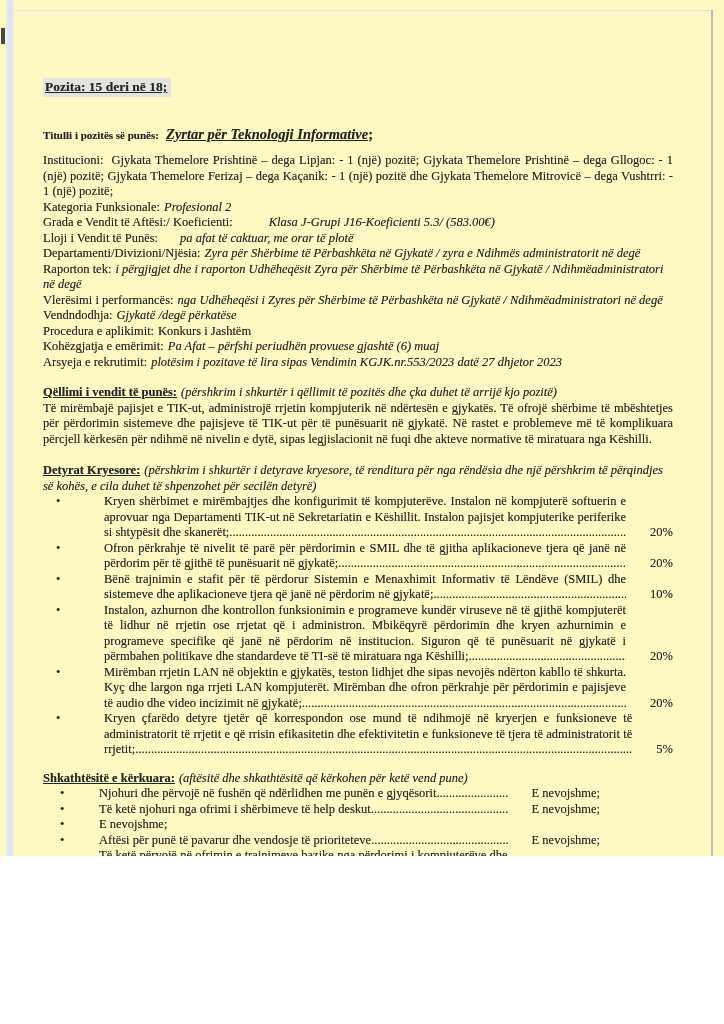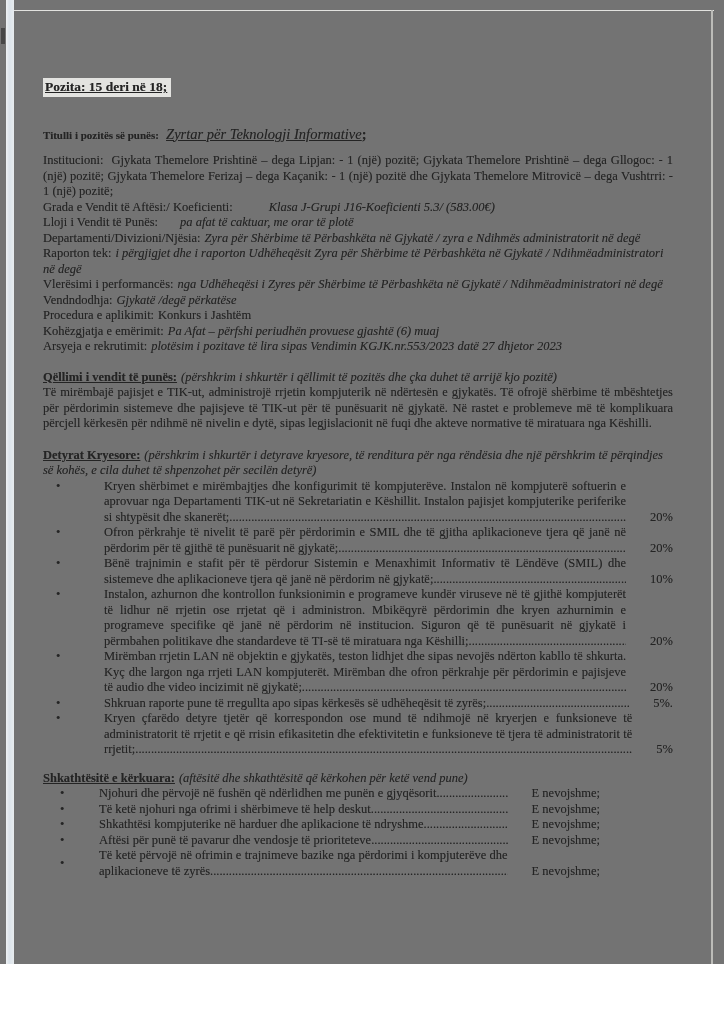--- a/index.html
+++ b/index.html
@@ -2,22 +2,22 @@
 <html lang="sq"><head>
 <meta charset="utf-8">
 <style>
   * { margin:0; padding:0; box-sizing:border-box; }
   html,body { width:724px; height:1024px; }
   body {
     font-family:"Liberation Serif","DejaVu Serif",serif;
     background:#ffffff;
   }
   .page {
-    position:relative; width:724px; height:964px;
-    background:#737373; overflow:hidden;
+    position:relative; width:724px; height:856px;
+    background:#fef9c3; overflow:hidden;
     color:#242424;
   }
   
   .edge-left  { position:absolute; left:6px; top:0; width:8px; height:1024px; background:linear-gradient(90deg,#eef1f3,#dbe3ea 40%,#e7ebee); }
   .edge-top   { position:absolute; left:14px; top:10px; width:700px; height:1px; background:#e2e2df; }
   .edge-right { position:absolute; left:711px; top:10px; width:2px; height:1004px; background:#bcbcb8; }
   .edge-bottom{ position:absolute; left:10px; top:1010px; width:703px; height:6px; background:linear-gradient(#cfcfcb,#ececea); }
   .black-mark { position:absolute; left:1px; top:28px; width:4px; height:16px; background:#474747; }
 
   .content {
@@ -27,21 +27,21 @@
   }
 
   .pozita {
     display:inline-block; margin-top:10px;
     background:#e3e3e0; padding:1px 4px 2px 2px;
     font-weight:bold; font-size:13.5px;
     text-decoration:underline;
   }
   .titulli { margin-top:30px; }
   .titulli .t-label { font-weight:bold; font-size:11px; }
-  .titulli .t-value { font-weight:normal; font-style:italic; font-size:14.5px; text-decoration:underline; }
+  .titulli .t-value { font-weight:bold; font-style:italic; font-size:14.5px; text-decoration:underline; }
   .titulli .t-suffix { font-weight:bold; font-size:14.5px; }
 
   .institucioni { margin-top:10px; text-align:justify; }
   .lbl { font-weight:normal; }
   .val { margin-left:4px; }
   .it  { font-style:italic; }
   .field { text-align:left; }
   .field.tab-lg .val { margin-left:36px; }
   .field.tab-sm .val { margin-left:22px; }
 
@@ -86,20 +86,23 @@
     <div class="titulli">
       <span class="t-label">Titulli i pozitës së punës:</span>
       <span class="t-value val">Zyrtar për Teknologji Informative</span><span class="t-suffix">;</span>
     </div>
 
     <p class="institucioni">
       <span class="lbl">Institucioni:</span>
       <span class="val">Gjykata Themelore Prishtinë – dega Lipjan: - 1 (një) pozitë; Gjykata Themelore Prishtinë – dega Gllogoc: - 1 (një) pozitë; Gjykata Themelore Ferizaj – dega Kaçanik: - 1 (një) pozitë dhe Gjykata Themelore Mitrovicë – dega Vushtrri: - 1 (një) pozitë;</span>
     </p>
 
+    <div class="field">
+      <span class="lbl">Kategoria Funksionale:</span><span class="val it">Profesional 2</span>
+    </div>
     <div class="field tab-lg">
       <span class="lbl">Grada e Vendit të Aftësi:/ Koeficienti:</span><span class="val it">Klasa J-Grupi J16-Koeficienti 5.3/ (583.00€)</span>
     </div>
     <div class="field tab-sm">
       <span class="lbl">Lloji i Vendit të Punës:</span><span class="val it">pa afat të caktuar, me orar të plotë</span>
     </div>
     <div class="field">
       <span class="lbl">Departamenti/Divizioni/Njësia:</span><span class="val it">Zyra për Shërbime të Përbashkëta në Gjykatë / zyra e Ndihmës administratorit në degë</span>
     </div>
     <div class="field">
@@ -153,25 +156,20 @@
           <span class="btxt">Instalon, azhurnon dhe kontrollon funksionimin e programeve kundër viruseve në të gjithë kompjuterët të lidhur në rrjetin ose rrjetat që i administron. Mbikëqyrë përdorimin dhe kryen azhurnimin e programeve specifike që janë në përdorim në institucion. Siguron që të punësuarit në gjykatë i përmbahen politikave dhe standardeve të TI-së të miratuara nga Këshilli;</span>
           <span class="bval">20%</span>
         </div>
         <div class="bitem">
           <span class="bullet"></span>
           <span class="btxt">Mirëmban rrjetin LAN në objektin e gjykatës, teston lidhjet dhe sipas nevojës ndërton kabllo të shkurta. Kyç dhe largon nga rrjeti LAN kompjuterët. Mirëmban dhe ofron përkrahje për përdorimin e pajisjeve të audio dhe video incizimit në gjykatë;</span>
           <span class="bval">20%</span>
         </div>
         <div class="bitem">
           <span class="bullet"></span>
-          <span class="btxt">Shkruan raporte pune të rregullta apo sipas kërkesës së udhëheqësit të zyrës;</span>
-          <span class="bval">5%.</span>
-        </div>
-        <div class="bitem">
-          <span class="bullet"></span>
           <span class="btxt">Kryen çfarëdo detyre tjetër që korrespondon ose mund të ndihmojë në kryerjen e funksioneve të administratorit të rrjetit e që rrisin efikasitetin dhe efektivitetin e funksioneve të tjera të administratorit të rrjetit;</span>
           <span class="bval">5%</span>
         </div>
       </div>
     </div>
 
     <div class="section skills">
       <div class="sec-head">
         <span class="sec-h">Shkathtësitë e kërkuara:</span><span class="sec-note">(aftësitë dhe shkathtësitë që kërkohen për ketë vend pune)</span>
       </div>
@@ -181,21 +179,20 @@
           <span class="btxt">Njohuri dhe përvojë në fushën që ndërlidhen me punën e gjyqësorit</span>
           <span class="bval">E nevojshme;</span>
         </div>
         <div class="bitem">
           <span class="bullet"></span>
           <span class="btxt">Të ketë njohuri nga ofrimi i shërbimeve të help deskut</span>
           <span class="bval">E nevojshme;</span>
         </div>
         <div class="bitem">
           <span class="bullet"></span>
-          <span class="btxt">Shkathtësi kompjuterike në harduer dhe aplikacione të ndryshme</span>
           <span class="bval">E nevojshme;</span>
         </div>
         <div class="bitem">
           <span class="bullet"></span>
           <span class="btxt">Aftësi për punë të pavarur dhe vendosje të prioriteteve</span>
           <span class="bval">E nevojshme;</span>
         </div>
         <div class="bitem">
           <span class="bullet"></span>
           <span class="btxt">Të ketë përvojë në ofrimin e trajnimeve bazike nga përdorimi i kompjuterëve dhe aplikacioneve të zyrës</span>

